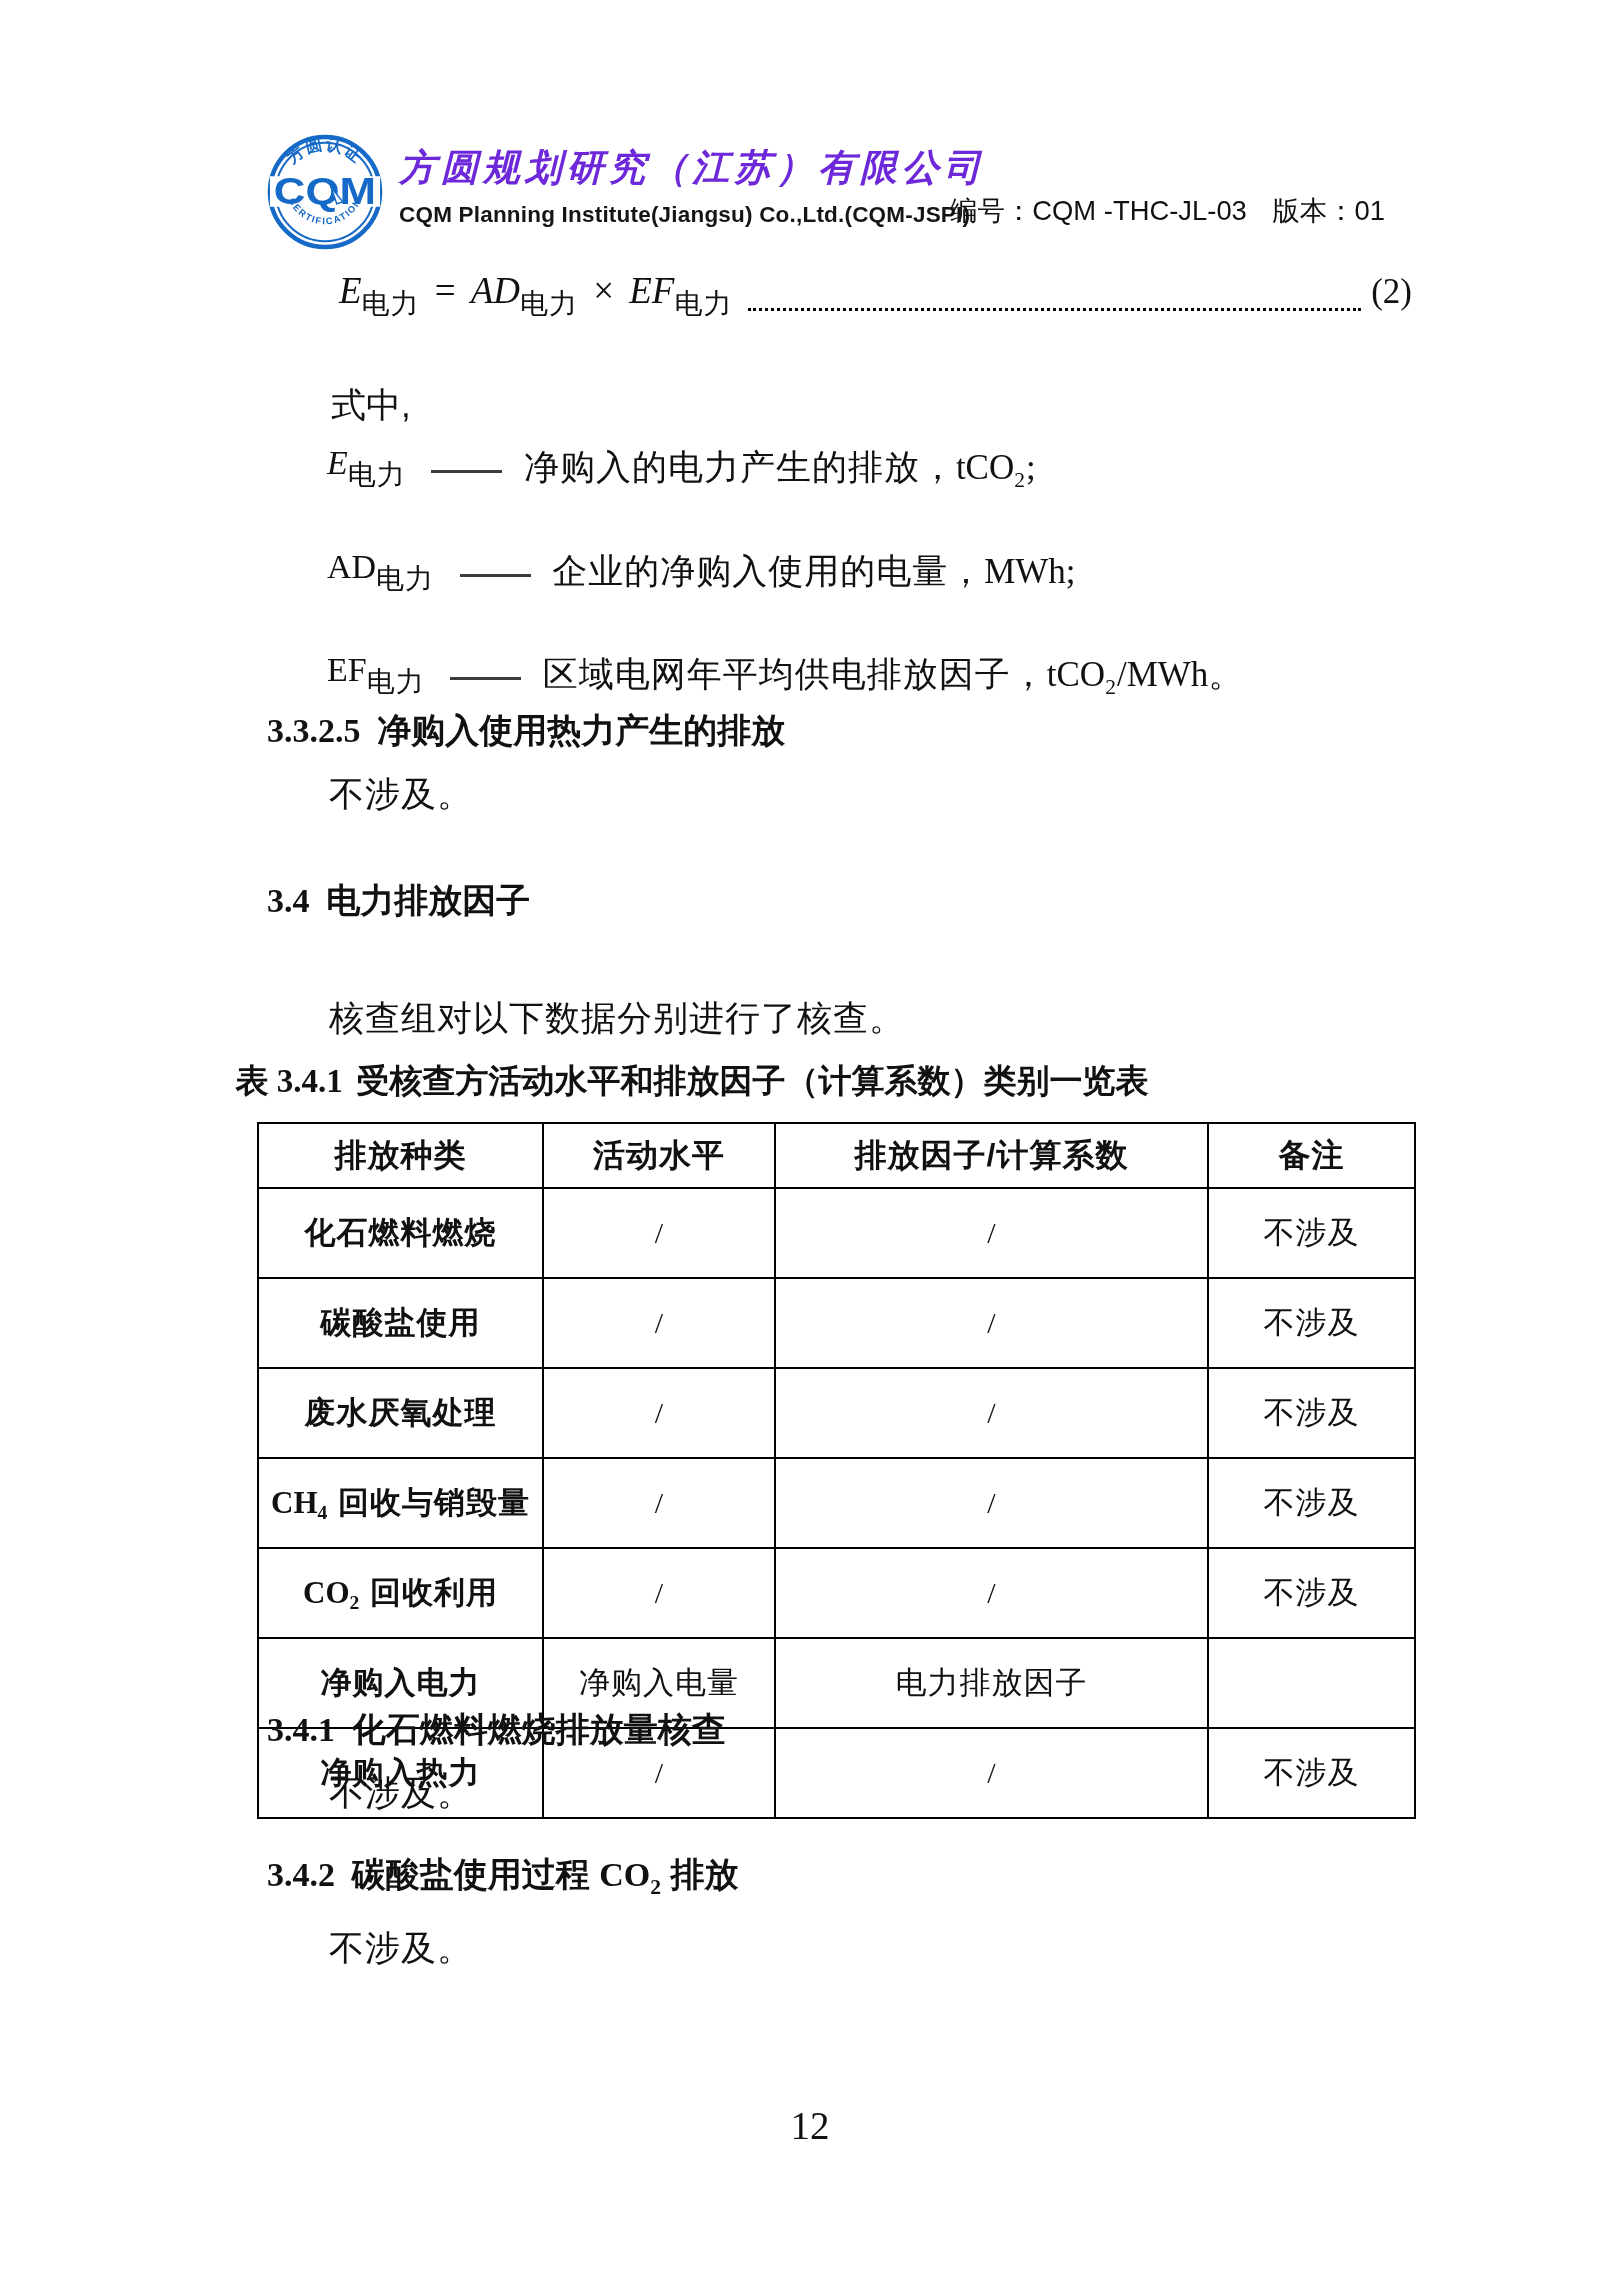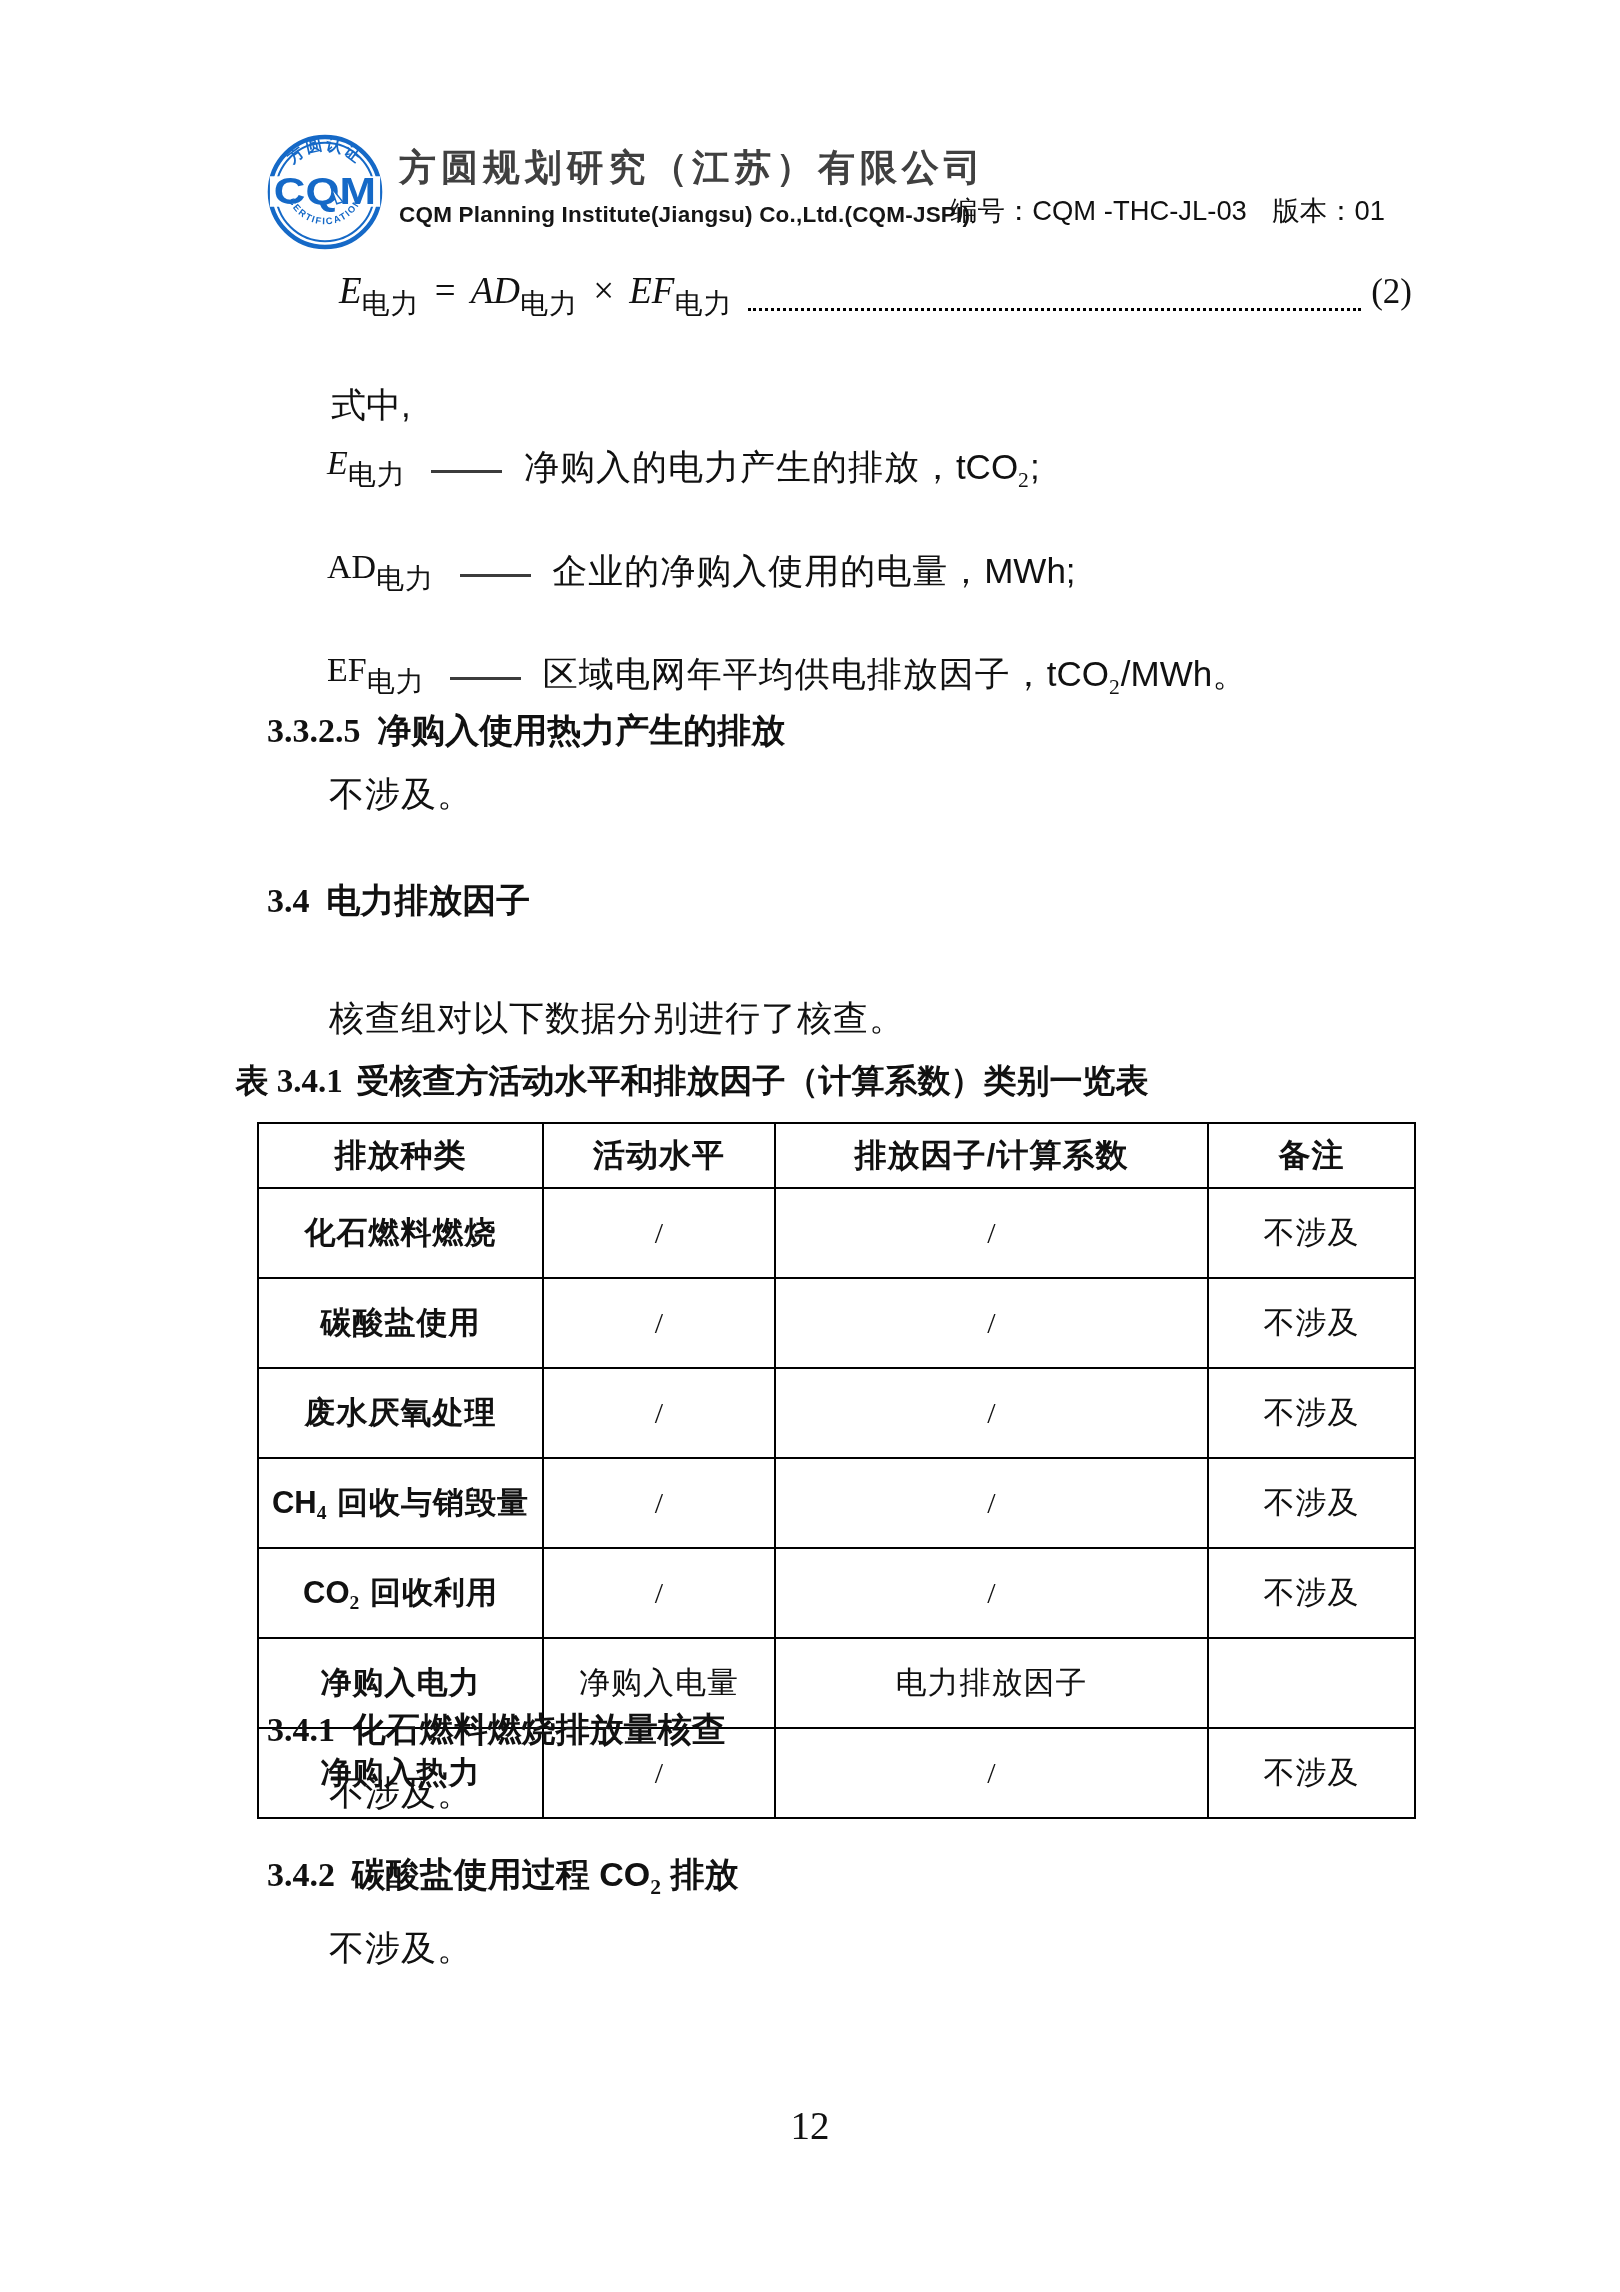--- a/index.html
+++ b/index.html
@@ -9,21 +9,21 @@
     background:#ffffff;
     font-family:"Liberation Sans","DejaVu Sans",sans-serif;
     color:#111;
     overflow:hidden;
   }
   
   .logo{position:absolute;left:266px;top:133px;width:118px;height:118px;}
   .company{position:absolute;left:399px;top:143px;}
   .company-cn{
     font-family:"Liberation Serif","DejaVu Serif",serif;
-    font-weight:700;font-size:37px;letter-spacing:4.9px;color:#404040;
+    font-weight:700;font-size:37px;letter-spacing:4.9px;color:#6d28d9;font-style:italic;
   }
   .company-en{
     margin-top:8.8px;font-size:22.5px;font-weight:600;letter-spacing:0.2px;color:#151515;
   }
   .docno{
     position:absolute;top:193px;right:235px;
     font-size:27.4px;color:#111;white-space:nowrap;
   }
   .docno .gap{display:inline-block;width:25.5px;}
   
@@ -54,21 +54,21 @@
   .term-sym{
     font-family:"Liberation Serif","DejaVu Serif",serif;
     font-size:34px;
   }
   .term-sym.it{font-style:italic;}
   .term-dash{
     width:71px;height:2.9px;background:#3c3c3c;
     margin:5.9px 21.6px 0 25.5px;flex:none;
   }
   .term-desc{font-size:35px;letter-spacing:1px;}
-  .lat{font-family:Liberation Sans, sans-serif;letter-spacing:0;}
+  .lat{font-family:Liberation Serif, serif;letter-spacing:0;}
   .sub-sm{font-size:21.6px;vertical-align:-7.8px;font-family:"Liberation Serif","DejaVu Serif",serif;}
   .heading{
     position:absolute;left:267px;white-space:nowrap;
     font-weight:700;font-size:34px;
   }
   .heading .h-num{font-family:"Liberation Serif","DejaVu Serif",serif;margin-right:16.7px;}
   .para{position:absolute;left:329px;font-size:35px;letter-spacing:1px;}
   
   .tbl-caption{
     position:absolute;left:0;width:1384px;top:1059px;

